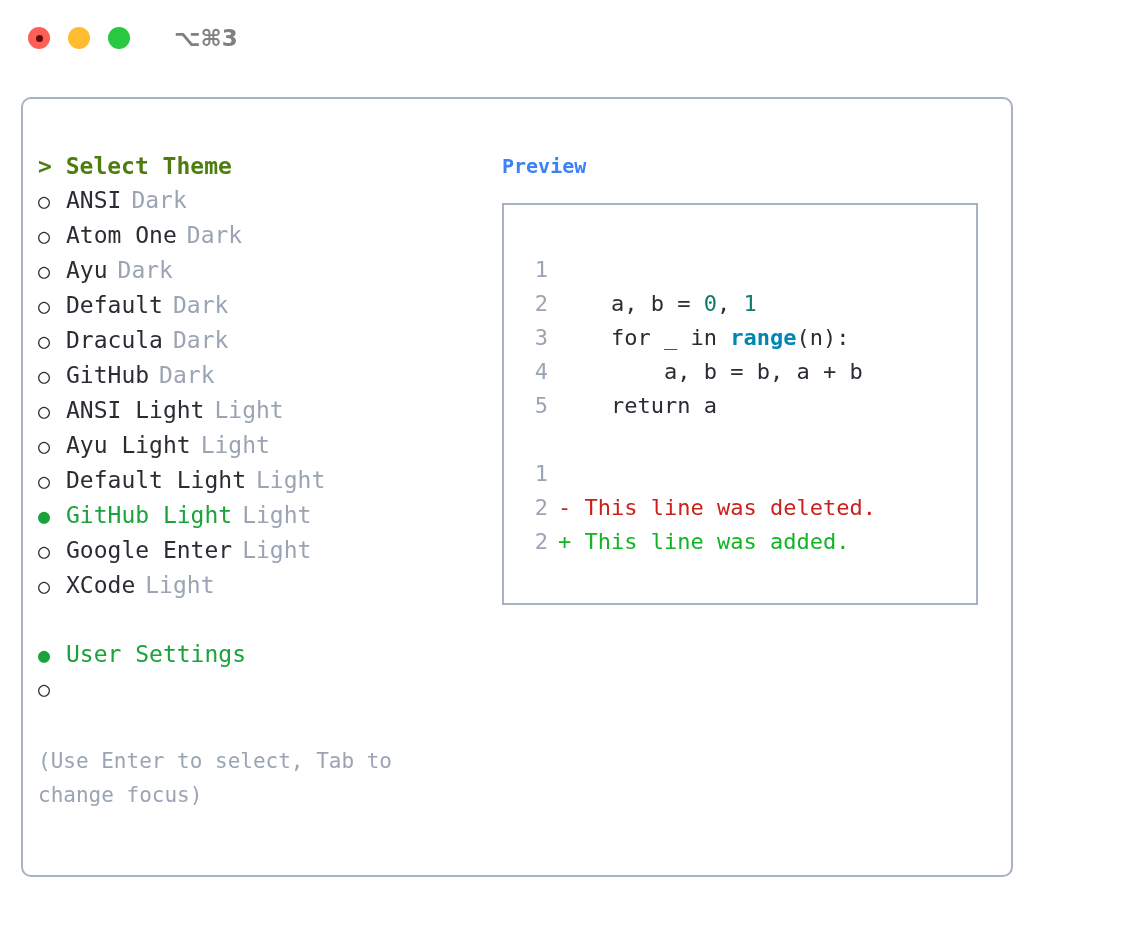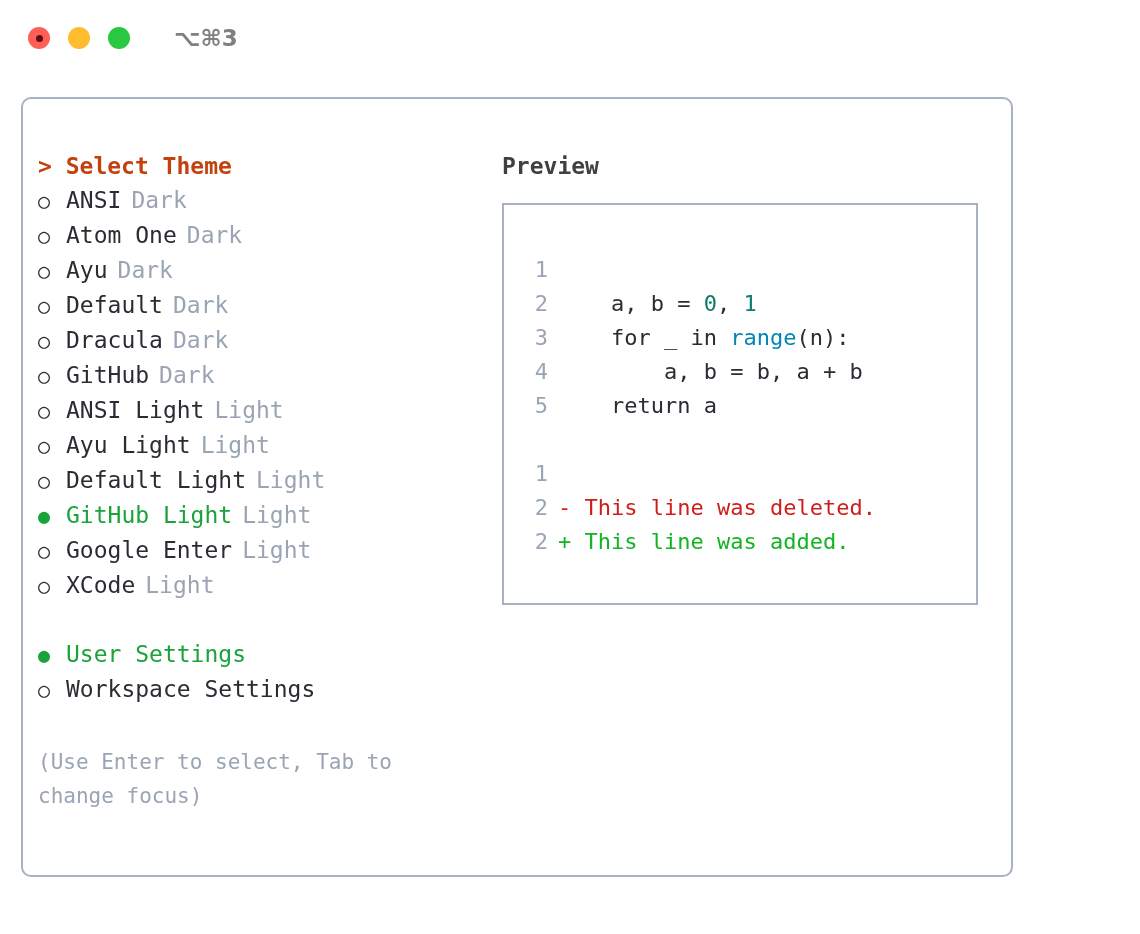--- a/index.html
+++ b/index.html
@@ -79,21 +79,21 @@
   .left-col {
     position: absolute;
     left: 15px;
     top: 50px;
     width: 450px;
   }
 
   .section-header {
     font-size: 23px;
     font-weight: bold;
-    color: #c2410c;
+    color: #4d7c0f;
     line-height: 34px;
     white-space: pre;
   }
   .section-header.indented {
     padding-left: 28px;
   }
 
   .option-row {
     display: flex;
     align-items: baseline;
@@ -129,23 +129,23 @@
   }
 
   
   .right-col {
     position: absolute;
     left: 479px;
     top: 50px;
     width: 490px;
   }
   .preview-header {
-    font-size: 23px;
+    font-size: 20px;
     font-weight: bold;
-    color: #404040;
+    color: #3b82f6;
     line-height: 34px;
   }
   .preview-box {
     margin-top: 20px;
     width: 476px;
     height: 402px;
     border: 2px solid #a8b2c1;
     background: #ffffff;
     box-sizing: border-box;
     padding: 48px 0 0 18px;
@@ -160,21 +160,21 @@
     width: 26px;
     flex: 0 0 26px;
     text-align: right;
     color: #9aa4b4;
     margin-right: 10px;
   }
   .code-text { color: #2b2b33; }
 
   .tok-func  { color: #a31515; }
   .tok-num   { color: #0f7b6c; }
-  .tok-builtin { color: #0086b3; }
+  .tok-builtin { color: #0086b3; font-weight: bold; }
 
   .diff-gap { height: 34px; }
   .diff-context { color: #8a8f98; }
   .diff-del { color: #cc1f1a; }
   .diff-add { color: #12b422; }
 </style>
 </head>
 <body>
 
 <div class="titlebar">
@@ -259,21 +259,20 @@
       <div class="spacer-sm"></div>
 
 
       <div>
         <div class="option-row selected">
           <span class="marker">●</span>
           <span class="opt-label">User Settings</span>
         </div>
         <div class="option-row">
           <span class="marker">○</span>
-          <span class="opt-label">Workspace Settings</span>
         </div>
       </div>
 
       <div class="hint">(Use Enter to select, Tab to change focus)</div>
     </div>
 
     <div class="right-col">
       <div class="preview-header">Preview</div>
 
       <div class="preview-box">

